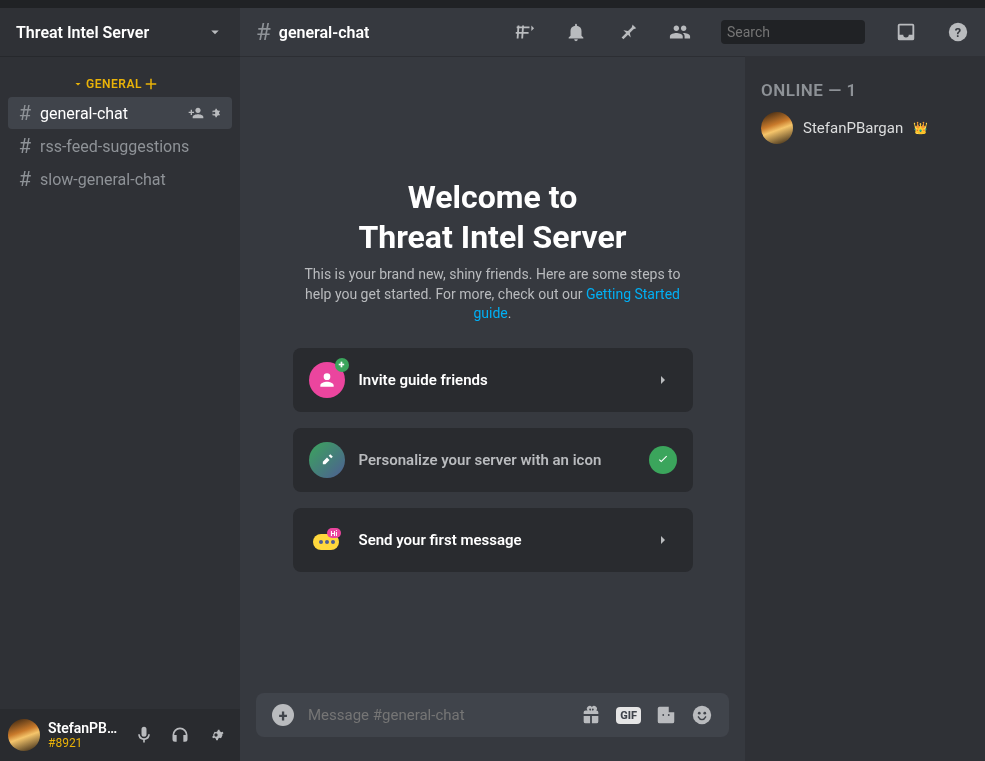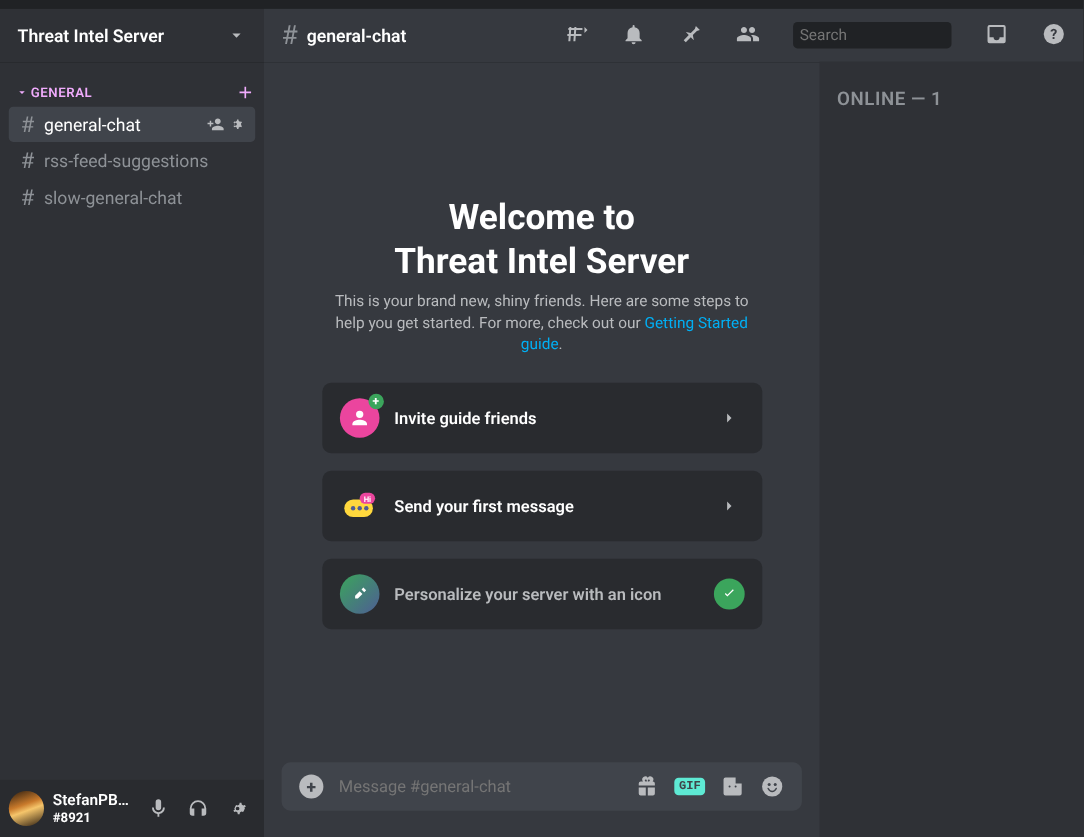--- a/index.html
+++ b/index.html
@@ -10,47 +10,47 @@
 
 .app { flex: 1; display: flex; min-height: 0; }
 
 
 .sidebar { width: 240px; background: #2f3136; display: flex; flex-direction: column; }
 .server-header { height: 48px; display: flex; align-items: center; justify-content: space-between; padding: 0 16px; box-shadow: 0 1px 0 rgba(4,4,5,0.2); cursor: pointer; }
 .server-header .name { font-weight: 600; font-size: 16px; color: #fff; }
 .server-header svg { color: #b9bbbe; }
 
 .channels { flex: 1; overflow-y: auto; padding-top: 16px; }
-.category { display: flex; align-items: center; justify-content: space-between; padding: 0 8px 0 14px; height: 24px; color: #f0abfc; cursor: pointer; }
+.category { display: flex; align-items: center; justify-content: center; padding: 0 8px 0 0; height: 24px; color: #eab308; cursor: pointer; }
 .category .cat-left { display: flex; align-items: center; gap: 2px; font-size: 12px; font-weight: 600; letter-spacing: 0.5px; }
 .category .cat-left svg { width: 12px; height: 12px; }
 .channel { display: flex; align-items: center; padding: 0 8px; margin: 1px 8px; height: 32px; border-radius: 4px; color: #8e9297; cursor: pointer; gap: 6px; }
 .channel.active { background: #40444b; color: #fff; }
 .channel .hash { font-size: 20px; font-weight: 400; color: #8e9297; width: 18px; text-align: center; }
 .channel.active .hash { color: #8e9297; }
 .channel .label { flex: 1; font-size: 16px; white-space: nowrap; overflow: hidden; text-overflow: ellipsis; }
 .channel .channel-actions { display: none; gap: 4px; }
 .channel.active .channel-actions { display: flex; }
 .channel .channel-actions svg { width: 16px; height: 16px; color: #b9bbbe; }
 
 .user-panel { height: 52px; background: #292b2f; display: flex; align-items: center; padding: 0 8px; gap: 8px; }
 .avatar { width: 32px; height: 32px; border-radius: 50%; background: linear-gradient(160deg, #2a1c0f 0%, #c97a2b 40%, #f5c56b 55%, #2a1c0f 100%); position: relative; flex-shrink: 0; }
 .user-meta { flex: 1; min-width: 0; }
 .user-meta .uname { font-size: 14px; font-weight: 600; color: #fff; white-space: nowrap; overflow: hidden; text-overflow: ellipsis; }
-.user-meta .utag { font-size: 12px; color: #ffffff; font-weight: bold; }
+.user-meta .utag { font-size: 12px; color: #eab308; }
 .user-icons { display: flex; gap: 4px; }
 .user-icons .uicon { width: 32px; height: 32px; display: flex; align-items: center; justify-content: center; border-radius: 4px; cursor: pointer; color: #b9bbbe; }
 
 
 .chat { flex: 1; background: #36393f; display: flex; flex-direction: column; min-width: 0; }
 .chat-header { height: 48px; display: flex; align-items: center; padding: 0 16px; box-shadow: 0 1px 0 rgba(4,4,5,0.2); gap: 8px; }
 .chat-header .hash { font-size: 24px; color: #8e9297; }
 .chat-header .title { font-weight: 600; color: #fff; font-size: 16px; }
 .chat-header .spacer { flex: 1; }
-.toolbar-icons { display: flex; align-items: flex-start; gap: 30px; }
+.toolbar-icons { display: flex; align-items: center; gap: 30px; }
 .toolbar-icons .ticon { color: #b9bbbe; cursor: pointer; display: flex; }
 .search-box { width: 144px; height: 24px; background: #202225; border-radius: 4px; display: flex; align-items: center; padding: 0 6px; }
 .search-box input { flex: 1; background: transparent; border: none; outline: none; color: #dcddde; font-size: 14px; }
 .search-box svg { color: #72767d; width: 16px; height: 16px; }
 
 .chat-body { flex: 1; display: flex; min-height: 0; }
 .messages-col { flex: 1; display: flex; flex-direction: column; min-width: 0; }
 .welcome { flex: 1; display: flex; flex-direction: column; align-items: center; justify-content: center; padding: 16px; text-align: center; }
 .welcome h1 { font-size: 32px; font-weight: 700; color: #fff; line-height: 1.25; }
 .welcome p { margin-top: 8px; max-width: 400px; color: #b9bbbe; font-size: 14px; line-height: 1.4; }
@@ -61,21 +61,21 @@
 .card .clabel { flex: 1; font-weight: 600; color: #fff; font-size: 15px; text-align: left; }
 .card .cright { width: 28px; height: 28px; display: flex; align-items: center; justify-content: center; }
 .check { width: 28px; height: 28px; border-radius: 50%; background: #3ba55c; display: flex; align-items: center; justify-content: center; color: #fff; }
 
 .composer-wrap { padding: 0 16px 24px 16px; }
 .composer { background: #40444b; border-radius: 8px; height: 44px; display: flex; align-items: center; padding: 0 16px; gap: 14px; }
 .composer .plus { width: 22px; height: 22px; border-radius: 50%; background: #b9bbbe; color: #40444b; display: flex; align-items: center; justify-content: center; font-weight: 800; cursor: pointer; }
 .composer input { flex: 1; background: transparent; border: none; outline: none; color: #0ea5e9; font-size: 15px; }
 .composer .cicons { display: flex; gap: 14px; color: #b9bbbe; }
 .composer .cicons .ci { cursor: pointer; display: flex; align-items: center; }
-.gif-badge { background: #5eead4; color: #40444b; font-size: 11px; font-weight: 800; padding: 2px 4px; border-radius: 4px; font-family: Liberation Mono, monospace; }
+.gif-badge { background: #e5e5e5; color: #40444b; font-size: 11px; font-weight: 800; padding: 2px 4px; border-radius: 4px; }
 
 
 .members { width: 240px; background: #2f3136; padding: 16px 8px; }
 .members-header { font-size: 17px; font-weight: 600; color: #8e9297; padding: 8px 8px; letter-spacing: 0.5px; }
 .member { display: flex; align-items: center; gap: 10px; padding: 4px 8px; border-radius: 4px; cursor: pointer; }
 .member .mname { color: #dcddde; font-size: 15px; }
 .crown { color: #faa81a; font-size: 12px; }
 </style>
 </head>
 <body>
@@ -226,53 +226,53 @@
               </div>
               <span class="clabel">Invite guide friends</span>
               <span class="cright">
                 <svg width="16" height="16" viewBox="0 0 24 24">
                     <path fill="#b9bbbe" d="M9 6l6 6-6 6z"></path>
                   </svg>
               </span>
             </div>
 
             <div class="card">
+              <div class="cicon" style="background:linear-gradient(135deg,#3ba55c,#4e5d94);">
+                <svg width="20" height="20" viewBox="0 0 24 24">
+                    <path fill="#fff" d="M7 14l5-5 3 3-5 5H7v-3zm9-9l3 3-2 2-3-3 2-2z"></path>
+                  </svg>
+              </div>
+              <span class="clabel" style="color:#b9bbbe;">Personalize your server with an icon</span>
+              <span class="cright">
+                <span class="check">
+                  <svg width="14" height="14" viewBox="0 0 24 24">
+                      <path fill="#fff" d="M9 16l-4-4 1.4-1.4L9 13.2l8.6-8.6L19 6l-10 10z"></path>
+                    </svg>
+                </span>
+              </span>
+            </div>
+
+            <div class="card">
               <div class="cicon" style="background:transparent;">
                 <svg width="36" height="36" viewBox="0 0 36 36">
                   <rect x="4" y="12" width="26" height="16" rx="8" fill="#ffd83d"></rect>
                   <circle cx="12" cy="20" r="2" fill="#4e5d94"></circle>
                   <circle cx="18" cy="20" r="2" fill="#4e5d94"></circle>
                   <circle cx="24" cy="20" r="2" fill="#4e5d94"></circle>
                   <rect x="18" y="6" width="14" height="10" rx="5" fill="#eb459e"></rect>
                   <text x="25" y="14" text-anchor="middle" font-size="7" font-weight="700" fill="#fff">Hi</text>
                 </svg>
               </div>
               <span class="clabel">Send your first message</span>
               <span class="cright">
                 <svg width="16" height="16" viewBox="0 0 24 24">
                     <path fill="#b9bbbe" d="M9 6l6 6-6 6z"></path>
                   </svg>
               </span>
             </div>
-
-            <div class="card">
-              <div class="cicon" style="background:linear-gradient(135deg,#3ba55c,#4e5d94);">
-                <svg width="20" height="20" viewBox="0 0 24 24">
-                    <path fill="#fff" d="M7 14l5-5 3 3-5 5H7v-3zm9-9l3 3-2 2-3-3 2-2z"></path>
-                  </svg>
-              </div>
-              <span class="clabel" style="color:#b9bbbe;">Personalize your server with an icon</span>
-              <span class="cright">
-                <span class="check">
-                  <svg width="14" height="14" viewBox="0 0 24 24">
-                      <path fill="#fff" d="M9 16l-4-4 1.4-1.4L9 13.2l8.6-8.6L19 6l-10 10z"></path>
-                    </svg>
-                </span>
-              </span>
-            </div>
           </div>
         </div>
 
         <div class="composer-wrap">
           <div class="composer">
             <span class="plus">+</span>
             <input type="text" placeholder="Message #general-chat" style="">
             <div class="cicons">
               <span class="ci">
                 <svg width="22" height="22" viewBox="0 0 24 24">
@@ -295,16 +295,21 @@
                     <path d="M8 14c1 2 3 3 4 3s3-1 4-3" stroke="#40444b" stroke-width="1.5" fill="none" stroke-linecap="round"></path>
                   </svg>
               </span>
             </div>
           </div>
         </div>
       </div>
 
       <aside class="members">
         <div class="members-header">ONLINE — 1</div>
+        <div class="member">
+          <div class="avatar" style="width:32px;height:32px;"></div>
+          <span class="mname">StefanPBargan</span>
+          <span class="crown">👑</span>
+        </div>
       </aside>
     </div>
   </main>
 </div>
 
 </body></html>

